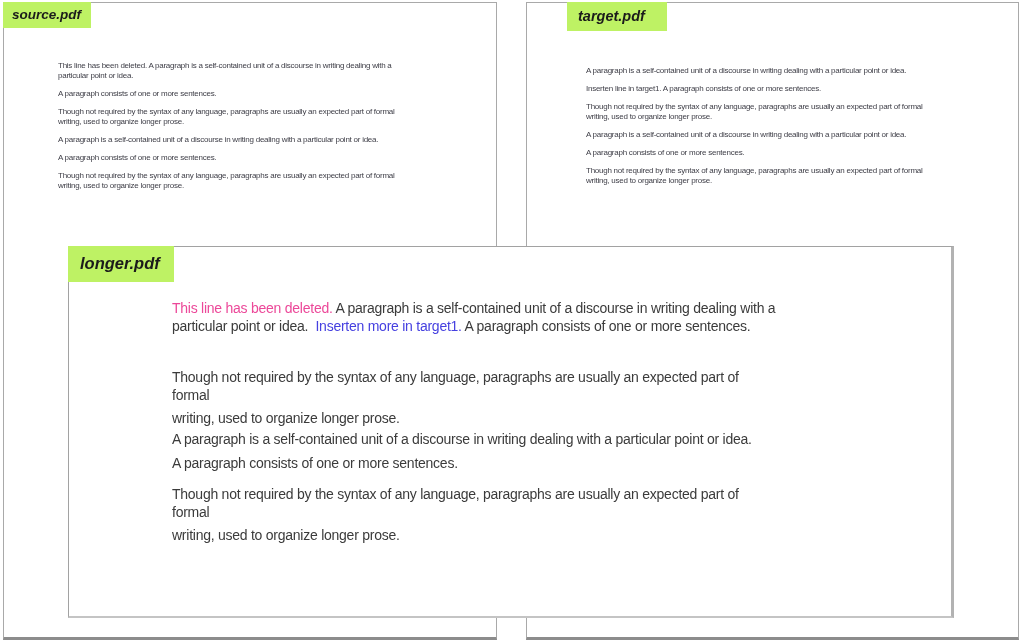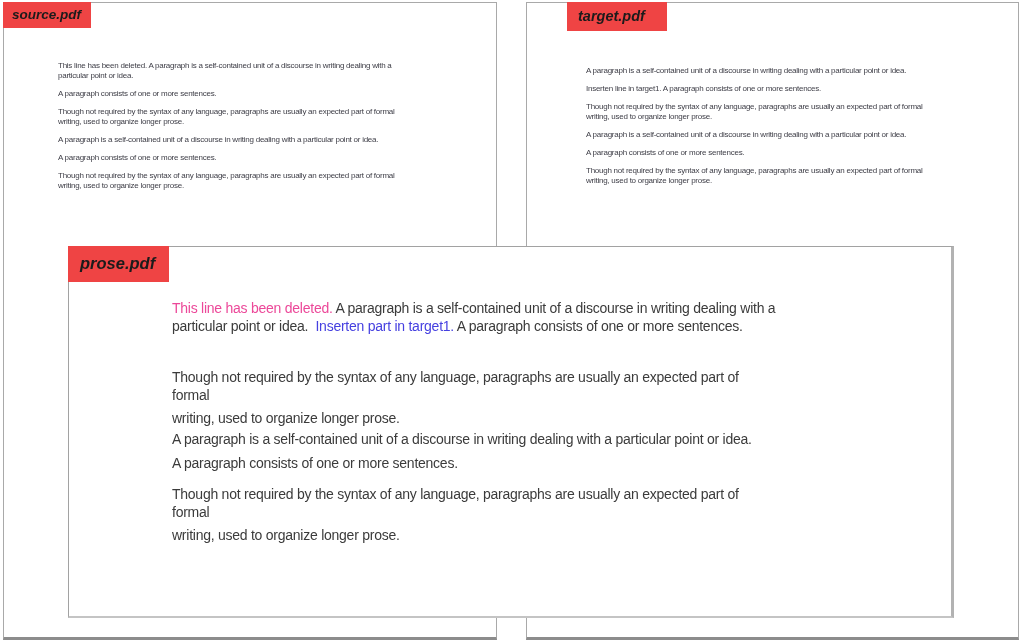--- a/index.html
+++ b/index.html
@@ -15,21 +15,21 @@
   #source-panel{left:3px;top:2px;width:494px;height:638px;}
   #target-panel{left:526px;top:2px;width:493px;height:638px;}
   #result-panel{
     left:68px;top:246px;width:886px;height:372px;z-index:5;
     border:1px solid #a2a2a2;
     border-right:3px solid #b2b2b2;
     border-bottom:2px solid #c4c4c4;
   }
   .doc-label{
     position:absolute;top:-1px;left:-1px;
-    background:#ef4444;color:#1b1b1b;
+    background:#bef264;color:#1b1b1b;
     font-weight:bold;font-style:italic;
     white-space:nowrap;z-index:6;
   }
   .label-sm{font-size:13.5px;padding:5px 10px 6px 9px;}
   .label-md{font-size:14.5px;padding:6px 22px 7px 11px;margin-left:41px;}
   .label-lg{font-size:16.5px;padding:8px 14px 9px 12px;}
   .doc-body{position:absolute;}
   #source-body{left:54px;top:58px;width:400px;}
   #target-body{left:59px;top:63px;width:400px;}
   #result-body{left:103px;top:52px;width:760px;}
@@ -95,25 +95,25 @@
           <span class="line">A paragraph consists of one or more sentences.</span>
         </p>
         <p class="para">
           <span class="line">Though not required by the syntax of any language, paragraphs are usually an expected part of formal</span>
           <span class="line">writing, used to organize longer prose.</span>
         </p>
       </div>
   </section>
 
   <section class="panel" id="result-panel">
-    <div class="doc-label label-lg">prose.pdf</div>
+    <div class="doc-label label-lg">longer.pdf</div>
     <div class="doc-body" id="result-body">
         <p class="r-para" style="margin-bottom: 33px;">
           <span class="r-line"><span style="color: #ec4899;">This line has been deleted.</span><span style="color: rgb(59, 59, 59);"> A paragraph is a self-contained unit of a discourse in writing dealing with a</span></span>
-          <span class="r-line"><span style="color: rgb(59, 59, 59);">particular point or idea.  </span><span style="color: rgb(70, 64, 224);">Inserten part in target1.</span><span style="color: rgb(59, 59, 59);"> A paragraph consists of one or more sentences.</span></span>
+          <span class="r-line"><span style="color: rgb(59, 59, 59);">particular point or idea.  </span><span style="color: rgb(70, 64, 224);">Inserten more in target1.</span><span style="color: rgb(59, 59, 59);"> A paragraph consists of one or more sentences.</span></span>
         </p>
         <p class="r-para" style="margin-bottom: 5px;">
           <span class="r-line"><span style="color: rgb(59, 59, 59);">Though not required by the syntax of any language, paragraphs are usually an expected part of</span></span>
           <span class="r-line"><span style="color: rgb(59, 59, 59);">formal</span></span>
         </p>
         <p class="r-para" style="margin-bottom: 3px;">
           <span class="r-line"><span style="color: rgb(59, 59, 59);">writing, used to organize longer prose.</span></span>
         </p>
         <p class="r-para" style="margin-bottom: 6px;">
           <span class="r-line"><span style="color: rgb(59, 59, 59);">A paragraph is a self-contained unit of a discourse in writing dealing with a particular point or idea.</span></span>

